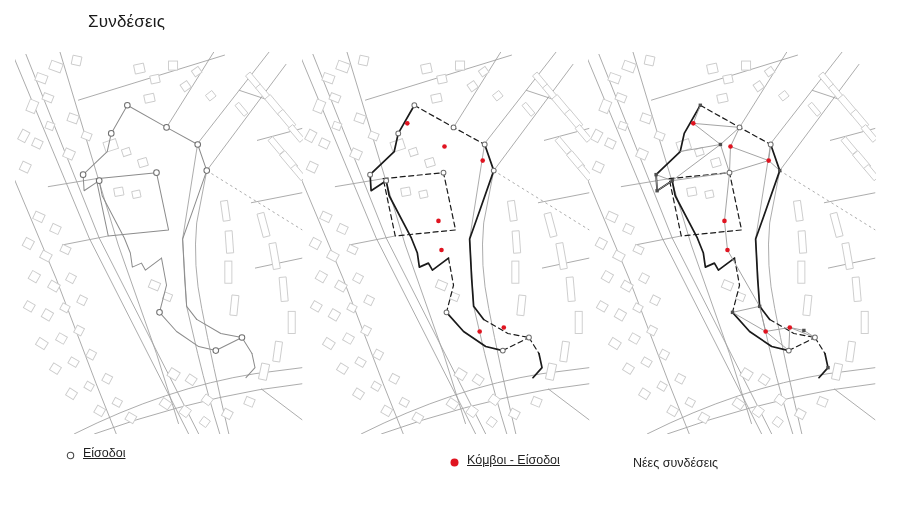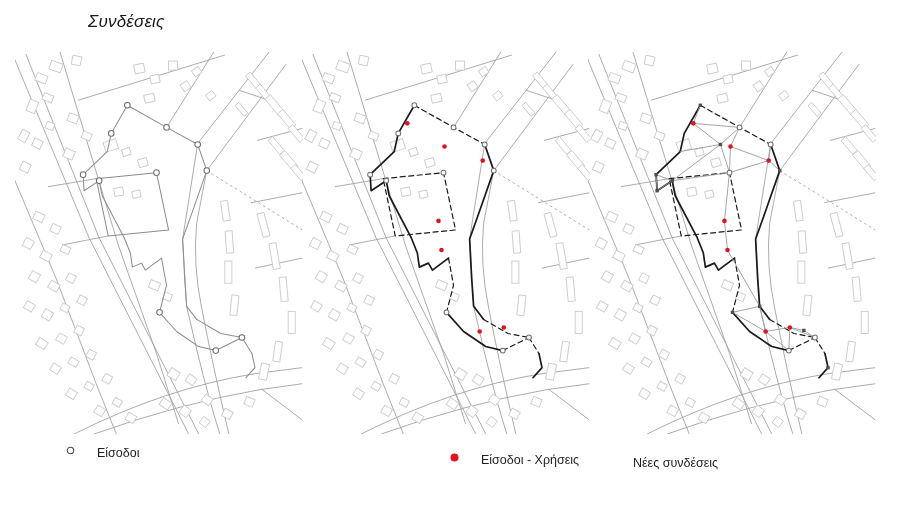--- a/index.html
+++ b/index.html
@@ -1,23 +1,23 @@
 <!DOCTYPE html>
 <html><head>
 <meta charset="utf-8">
 <style>
   html,body{margin:0;padding:0;background:#ffffff;}
   .stage{position:relative;width:900px;height:519px;background:#fff;overflow:hidden;
          font-family:"Liberation Sans",sans-serif;color:#1f1f1f;}
   .title{position:absolute;left:88px;top:12px;font-size:17px;font-weight:400;
-         letter-spacing:.2px;color:#1a1a1a;font-style:italic;}
+         letter-spacing:.2px;color:#1a1a1a;}
   .panel{position:absolute;top:52px;width:288px;height:382px;}
   #panel-1{left:15px;} #panel-2{left:302px;} #panel-3{left:588px;}
   .legend{position:absolute;font-size:12.5px;color:#1f1f1f;}
-  .legend-row{display:flex;align-items:flex-start;gap:22px;}
+  .legend-row{display:flex;align-items:flex-end;gap:8px;text-decoration:underline;}
   #legend-entrances{left:66px;top:446px;}
   #legend-adjacency{left:326px;top:439px;}
   .adj-row{display:flex;align-items:center;height:15px;}
   .adj-sym{width:28px;margin-right:8px;flex:0 0 28px;}
   #legend-nodes{left:450px;top:453px;}
   #legend-connections{left:633px;top:456px;}
   .hidden-defs{position:absolute;width:0;height:0;overflow:hidden;}
 </style>
 </head>
 <body>
@@ -253,20 +253,20 @@
       <circle cx="4.5" cy="4.5" r="3.2" fill="#fff" stroke="#4a4a4a" stroke-width="1.1"></circle>
     </svg>
     <span>Είσοδοι</span>
   </div>
 
 
   <div id="legend-nodes" class="legend legend-row">
     <svg width="9" height="9">
       <circle cx="4.5" cy="4.5" r="4" fill="#e01420"></circle>
     </svg>
-    <span>Είσοδοι - Χρήσεις</span>
+    <span>Κόμβοι - Είσοδοι</span>
   </div>
 
   <div id="legend-connections" class="legend">
     <span>Νέες συνδέσεις</span>
   </div>
 
 </div>
 
 </body></html>

